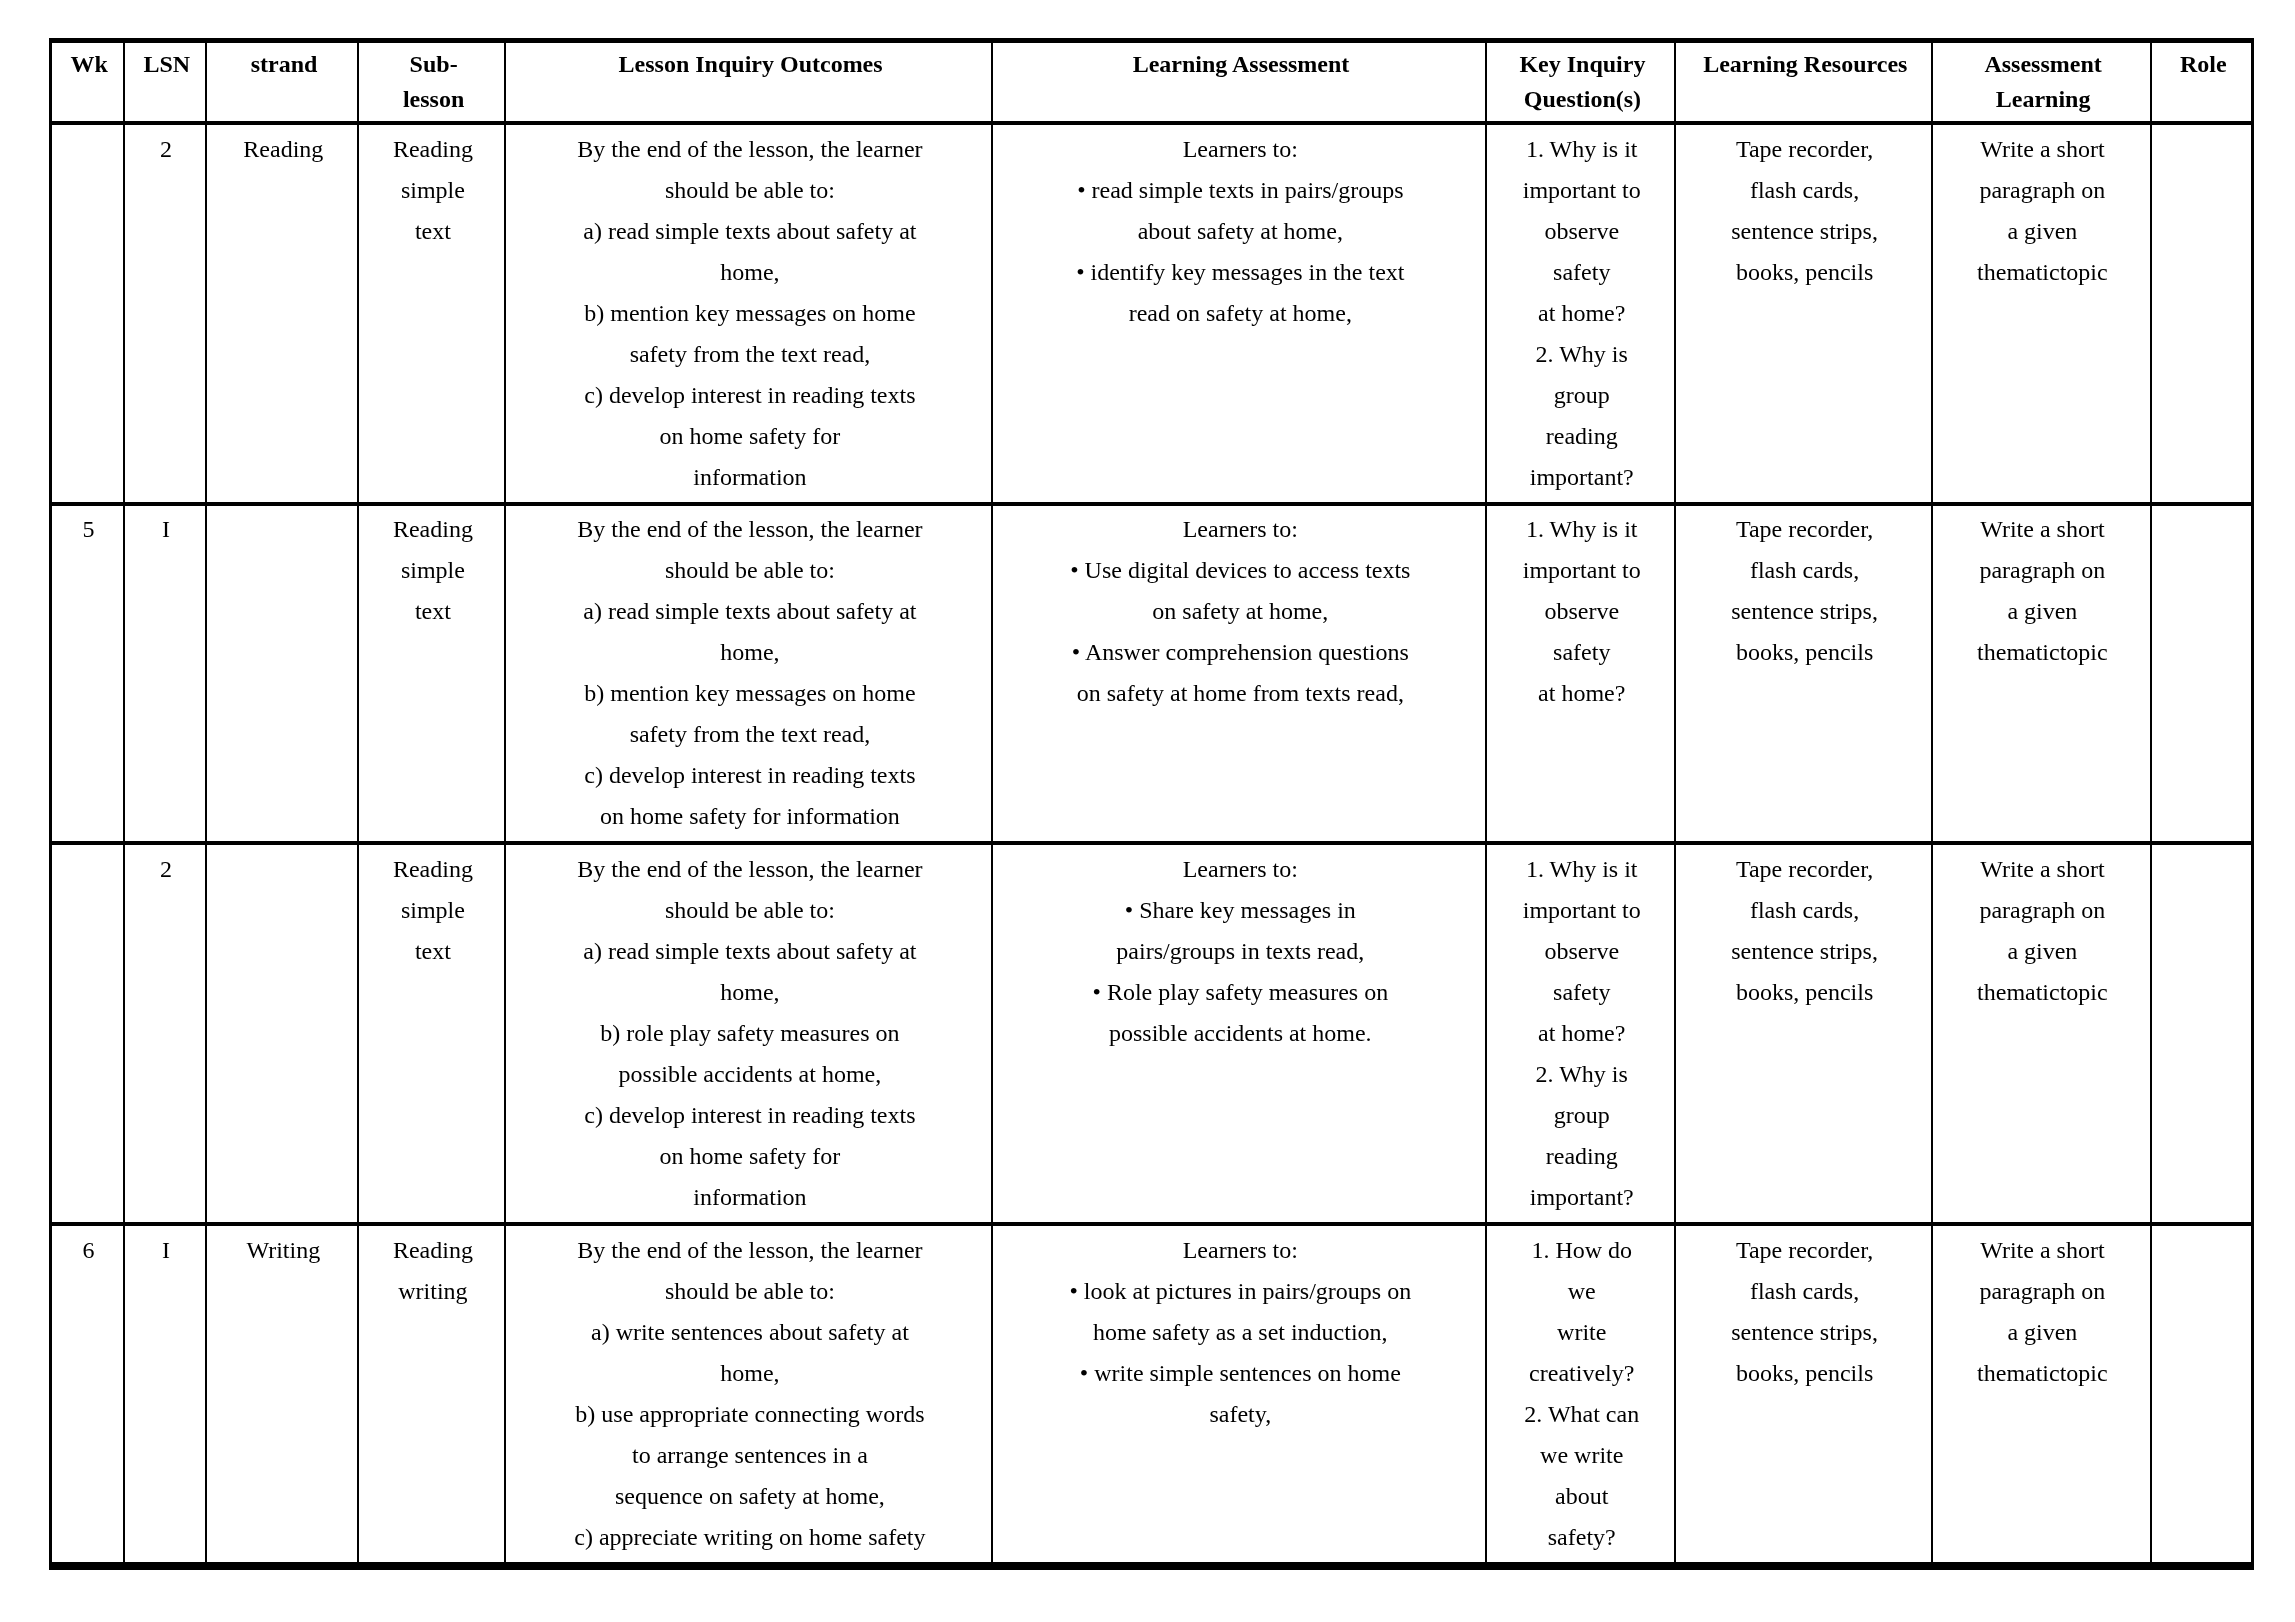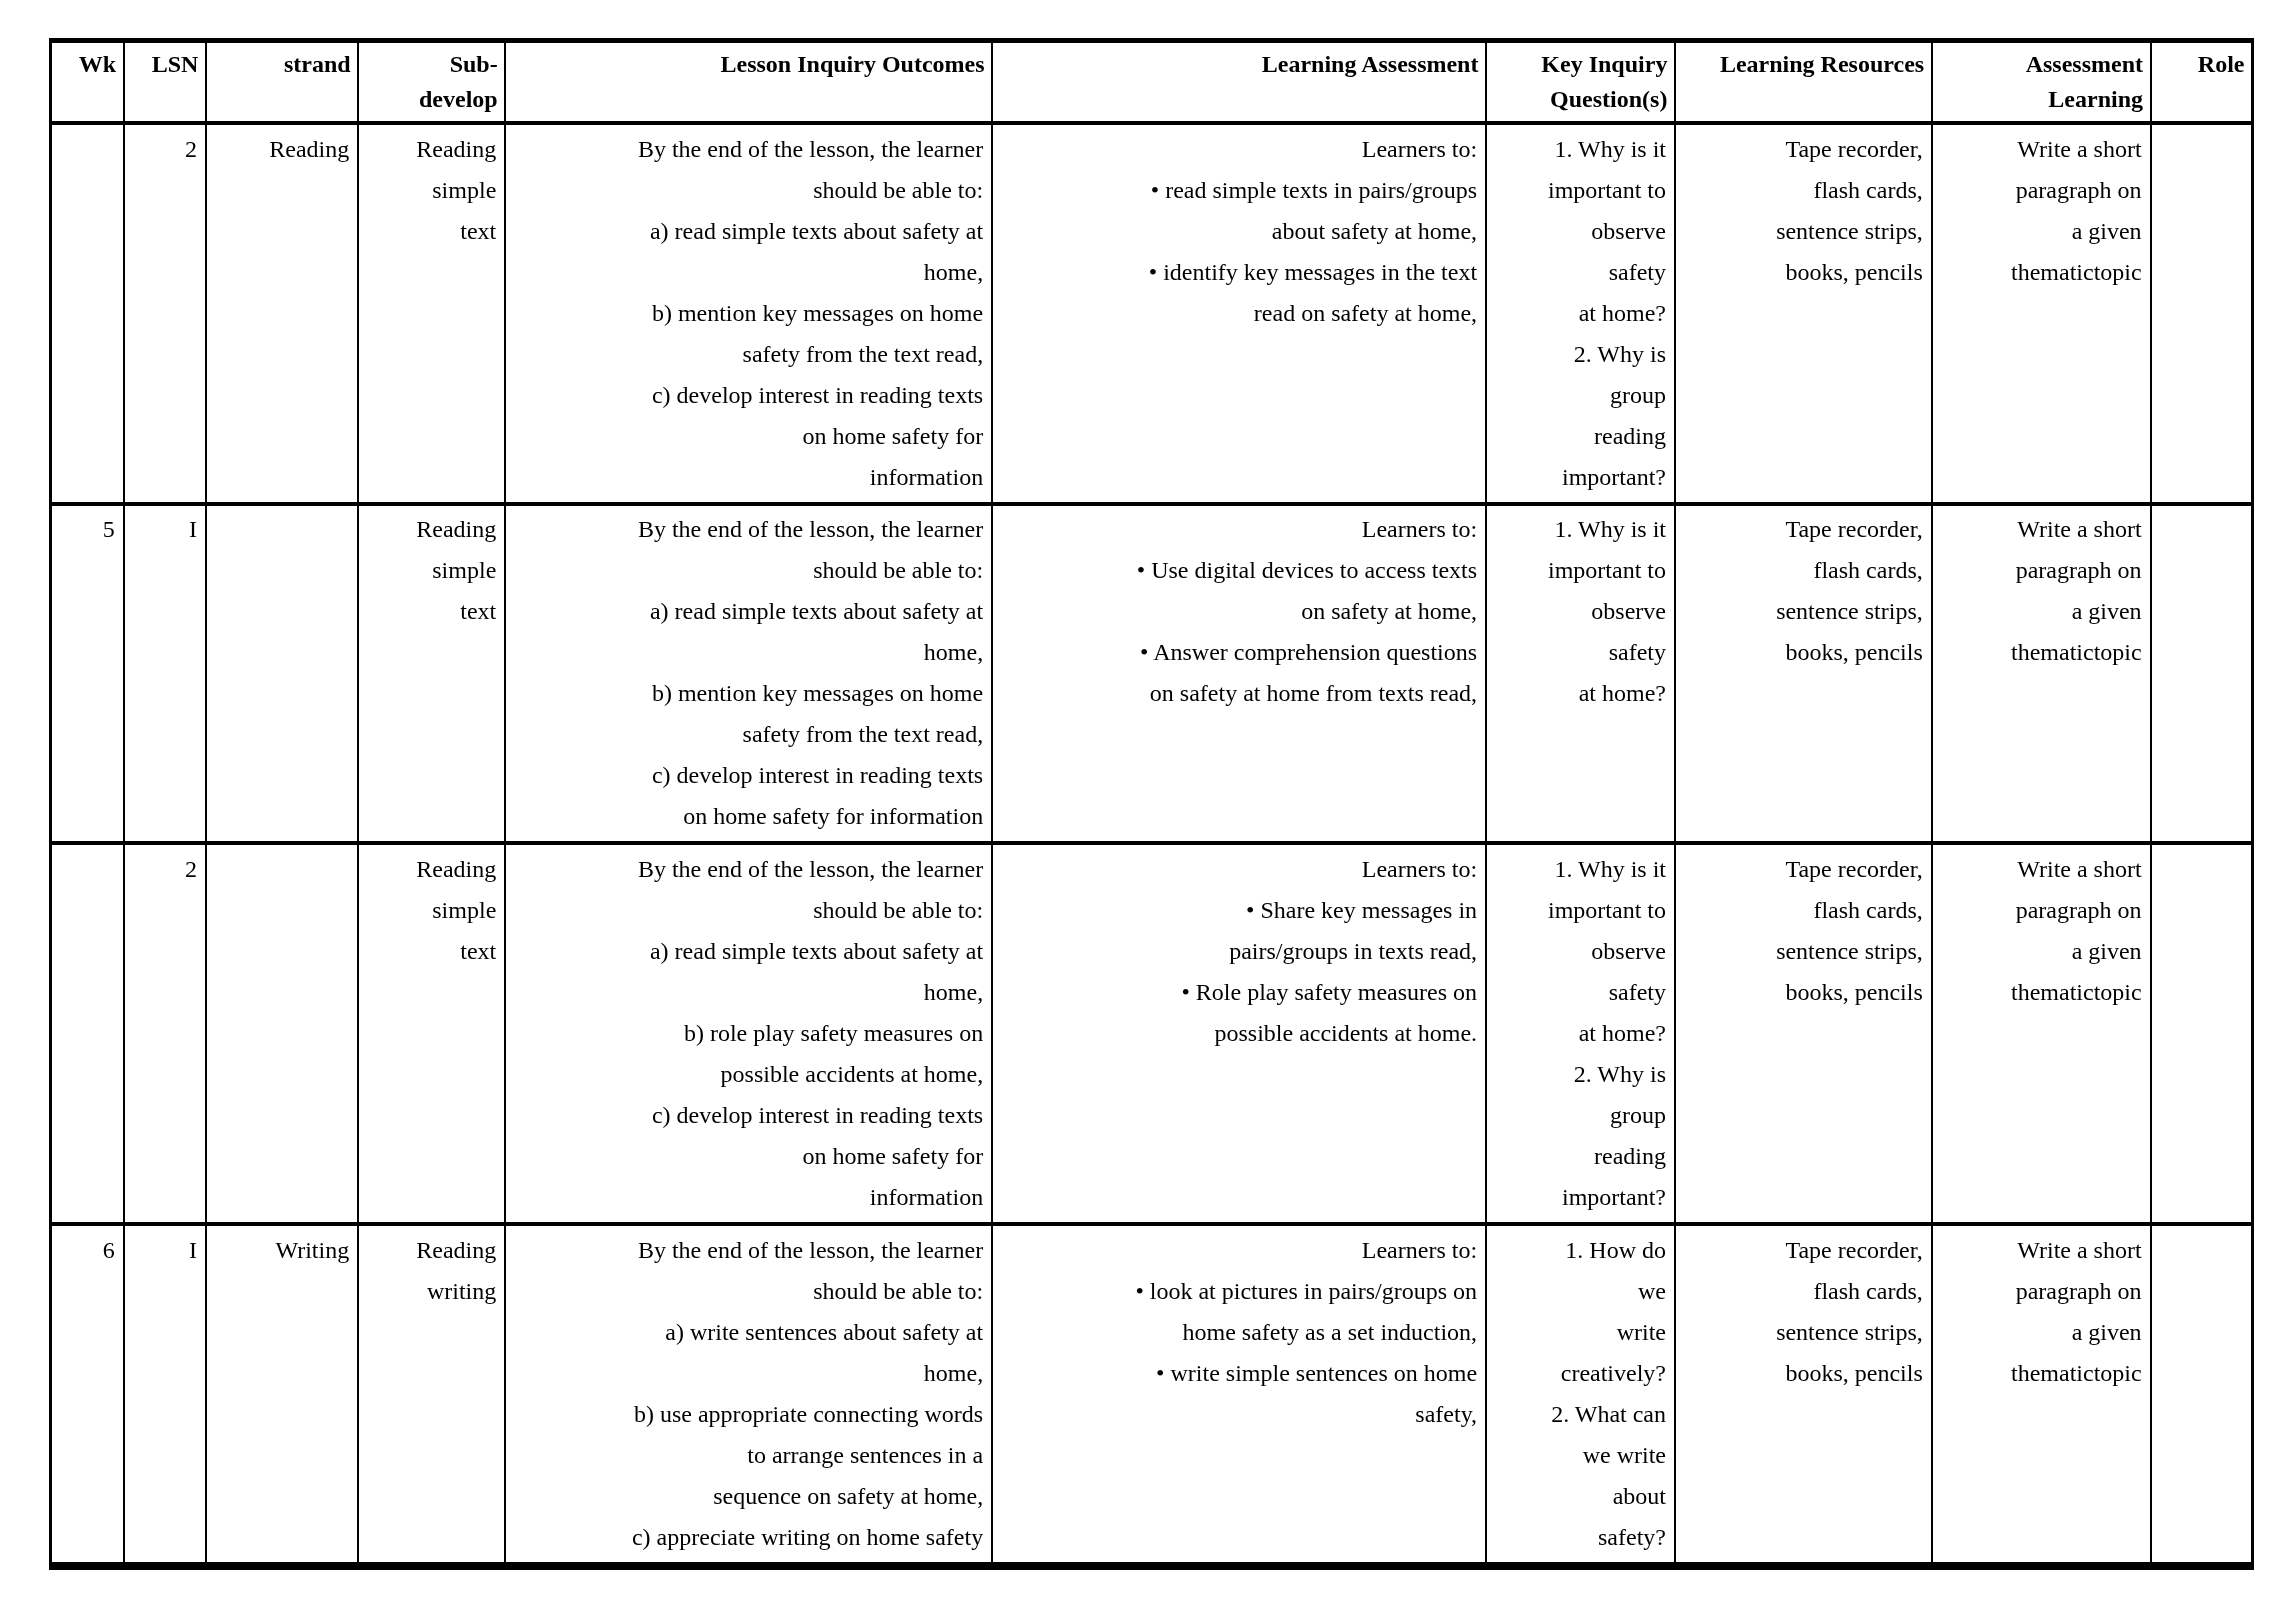--- a/index.html
+++ b/index.html
@@ -25,21 +25,21 @@
     color: #000000;
     background: #ffffff;
     border: 3.9px solid #000000;
     border-top-width: 5.2px;
     border-bottom-width: 8.5px;
   }
   table.sow th, table.sow td {
     border: 2.6px solid #000000;
     border-bottom-width: 4.6px;
     vertical-align: top;
-    text-align: right;
+    text-align: center;
     white-space: pre-line;
     overflow: hidden;
     font-weight: normal;
   }
   table.sow th {
     font-size: 24px;
     font-weight: bold;
     line-height: 35px;
     padding: 3.9px 6.5px 3.9px 10.5px;
     height: 71px;
@@ -71,21 +71,21 @@
       <col style="width:11.66%">
       <col style="width:9.94%">
       <col style="width:4.63%">
     </colgroup>
     <thead>
       <tr>
         <th>Wk</th>
         <th>LSN</th>
         <th>strand</th>
         <th>Sub-
-develop</th>
+lesson</th>
         <th>Lesson Inquiry Outcomes</th>
         <th>Learning Assessment</th>
         <th>Key Inquiry
 Question(s)</th>
         <th>Learning Resources</th>
         <th>Assessment
 Learning</th>
         <th>Role</th>
       </tr>
     </thead>

